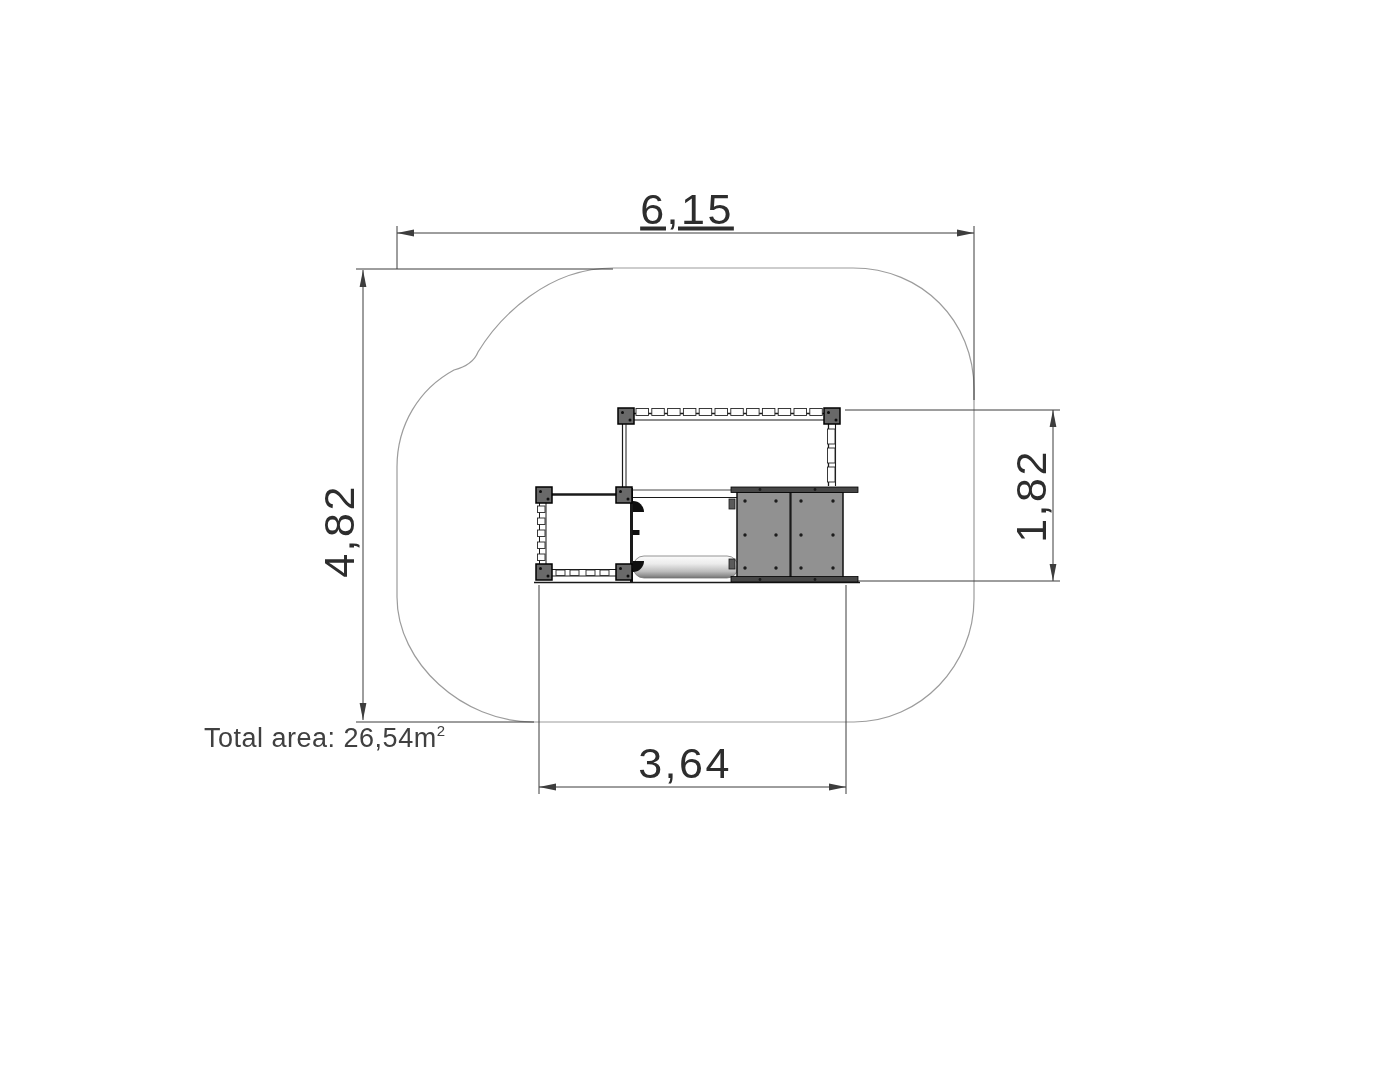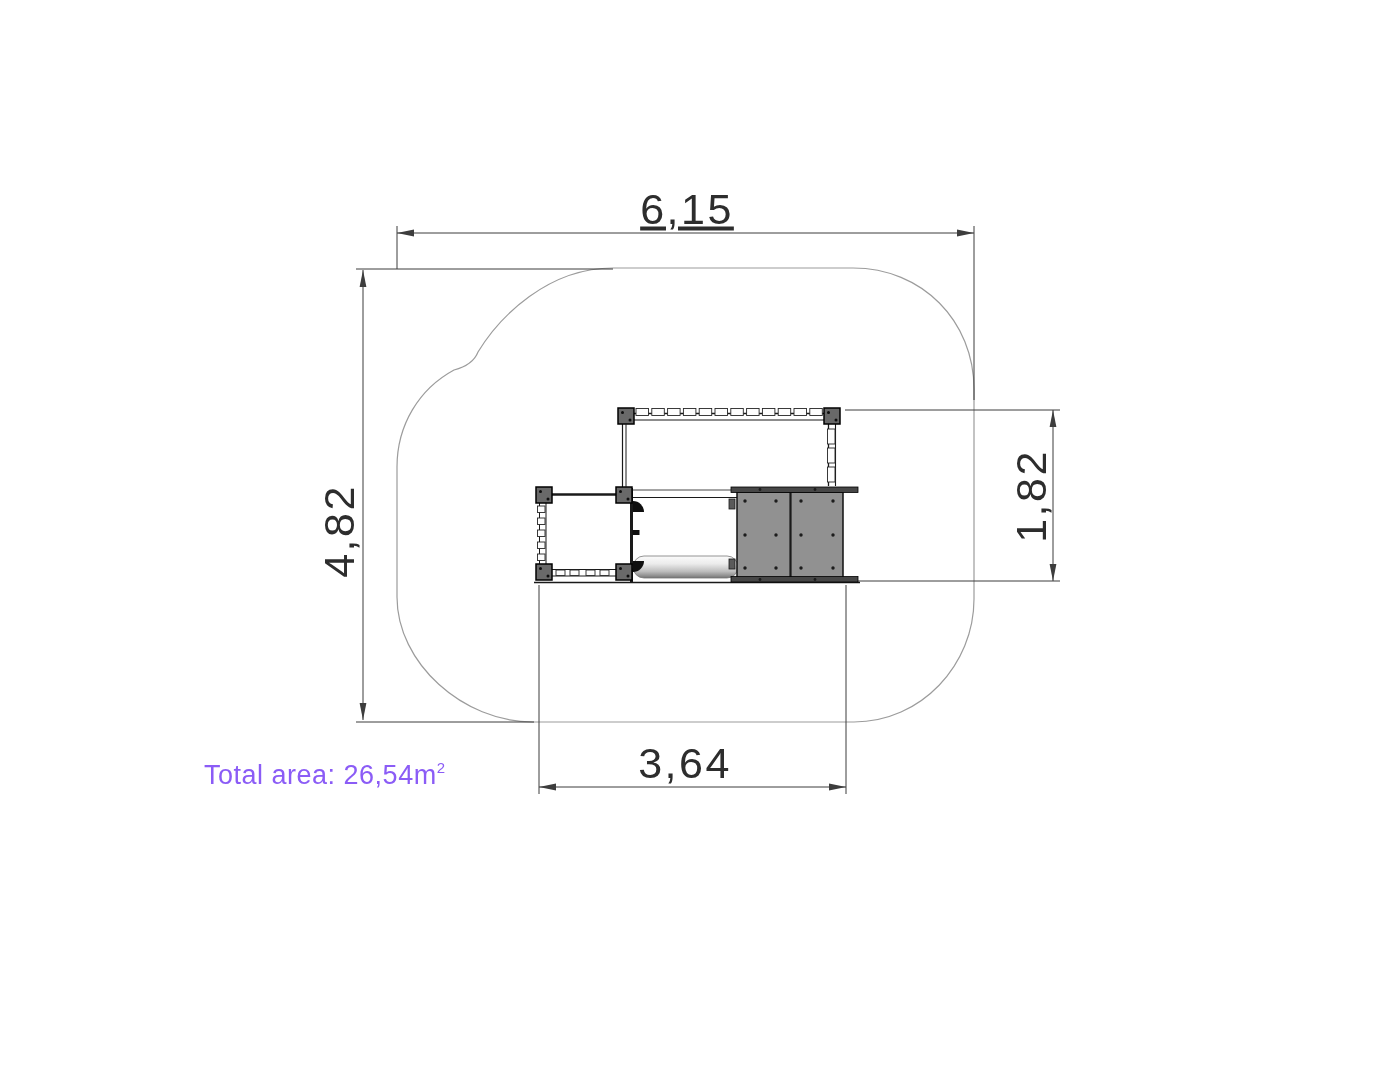--- a/index.html
+++ b/index.html
@@ -44,24 +44,24 @@
     color: var(--label-text);
     white-space: nowrap;
     line-height: 1;
   }
   .dim-label.vertical {
     transform: translate(-50%, -50%) rotate(-90deg);
   }
   .total-area {
     position: absolute;
     left: 204px;
-    top: 759px;
+    top: 722px;
     font-size: 27px;
     letter-spacing: 0.5px;
-    color: #8b5cf6;
+    color: #404040;
     white-space: nowrap;
   }
   .total-area .sup {
     font-size: 15px;
     vertical-align: 11px;
   }
 </style>
 </head>
 <body>
 

